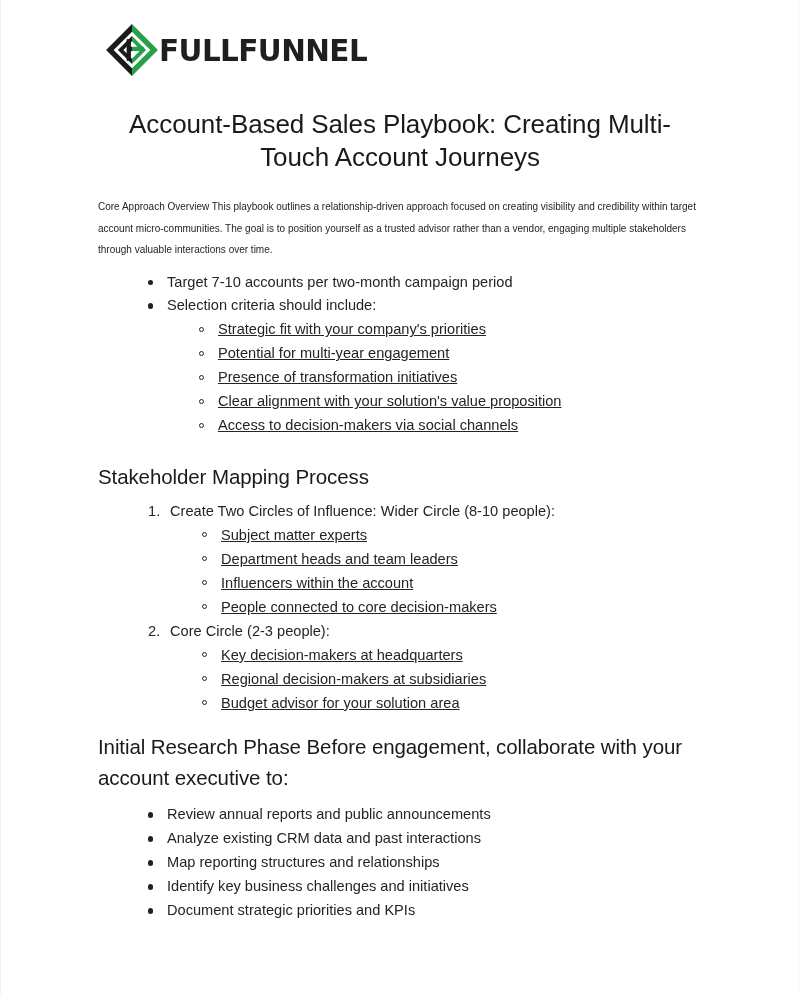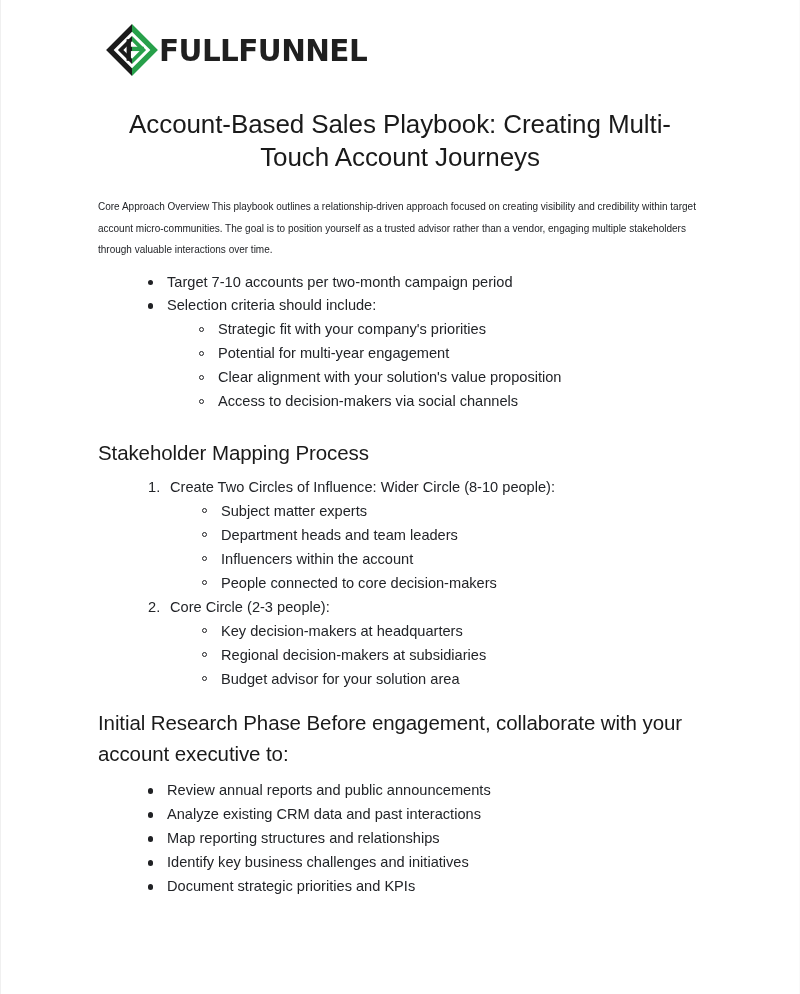--- a/index.html
+++ b/index.html
@@ -132,20 +132,21 @@
     top: 0;
     font-size: 14.6px;
     line-height: 19.6px;
     color: #222428;
   }
 
   ul.lvl2 {
     margin: 4.4px 0 0 0;
     padding-left: 32px;
     list-style: none;
+    text-decoration: underline;
   }
   ul.lvl2 > li {
     position: relative;
     font-size: 14.6px;
     line-height: 19.6px;
     padding-left: 19px;
     color: #222428;
   }
   ul.lvl2 > li + li {
     margin-top: 4.4px;
@@ -206,20 +207,21 @@
 
     <ul class="lvl1">
       <li>
         <span>Target 7-10 accounts per two-month campaign period</span>
       </li>
       <li>
         <span>Selection criteria should include:</span>
         <ul class="lvl2">
           <li><span>Strategic fit with your company's priorities</span></li>
           <li><span>Potential for multi-year engagement</span></li>
+          <li><span>Presence of transformation initiatives</span></li>
           <li><span>Clear alignment with your solution's value proposition</span></li>
           <li><span>Access to decision-makers via social channels</span></li>
         </ul>
       </li>
     </ul>
 
     <h2 class="section">Stakeholder Mapping Process</h2>
     <ol class="lvl1">
       <li>
         <span>Create Two Circles of Influence: Wider Circle (8-10 people):</span>

